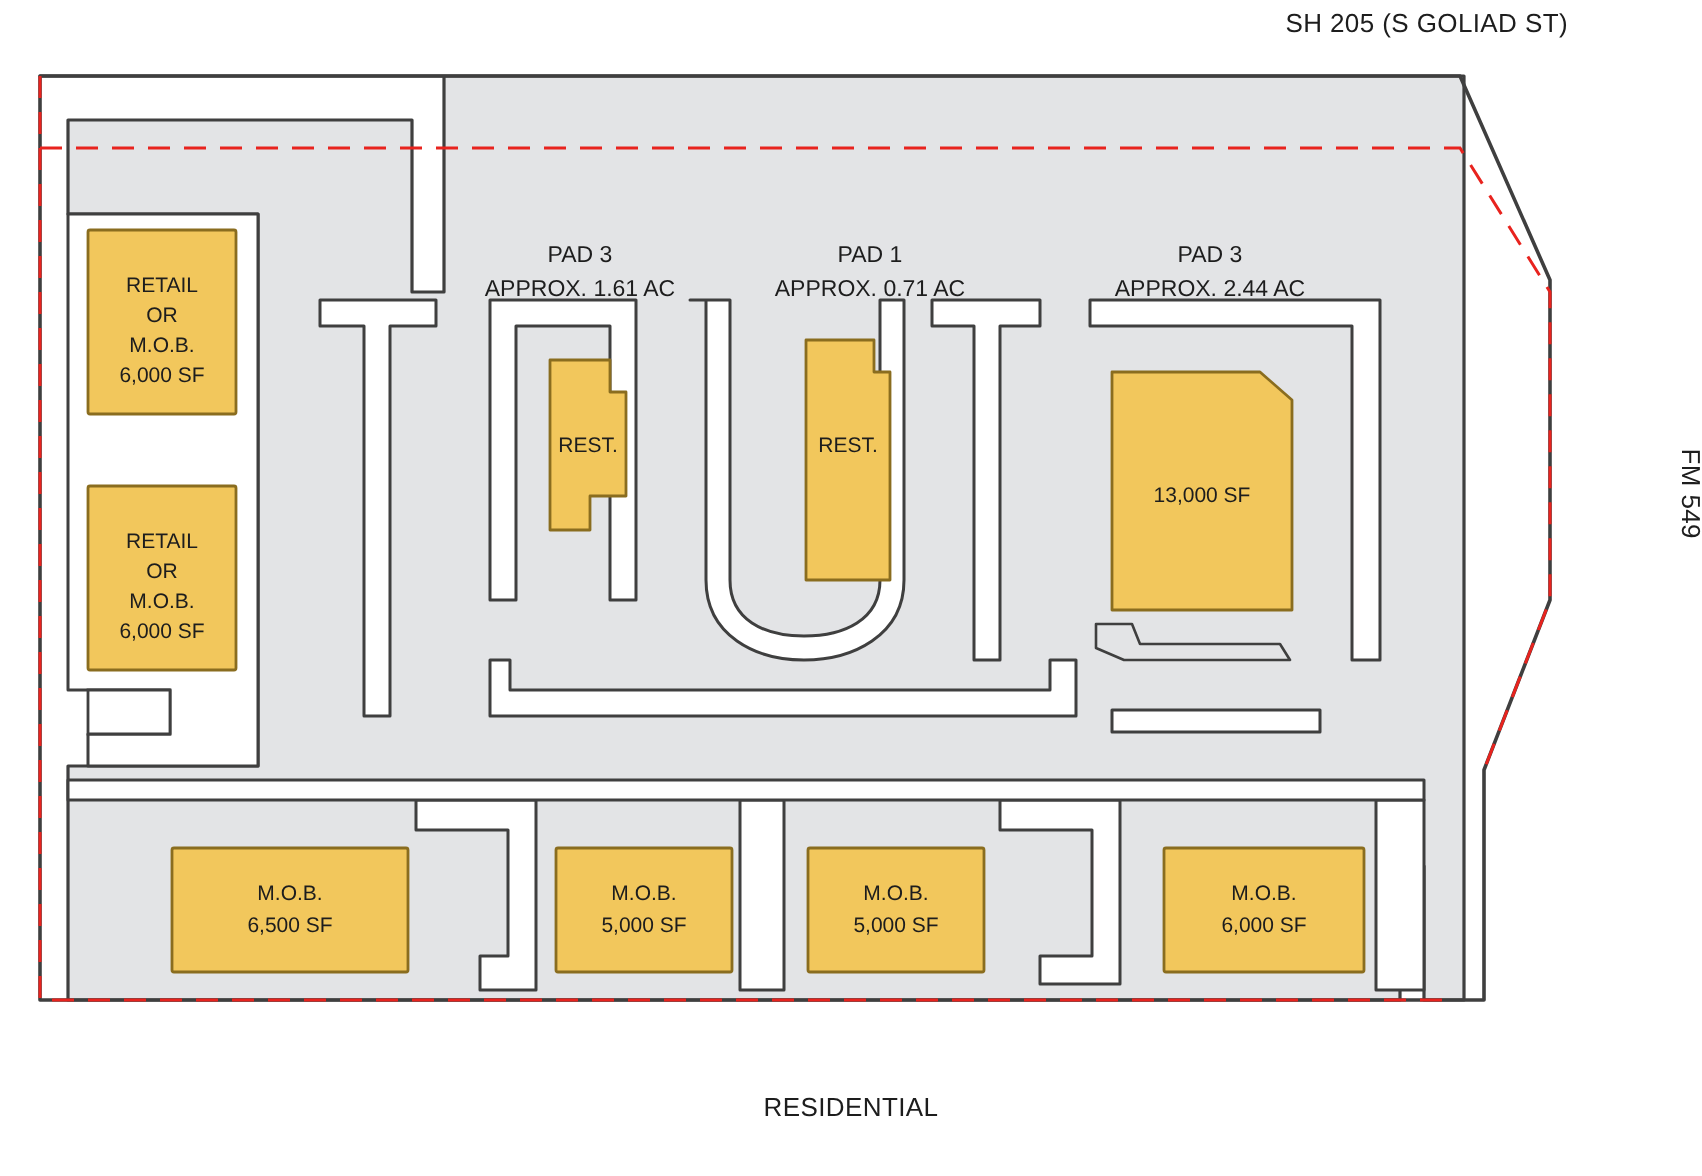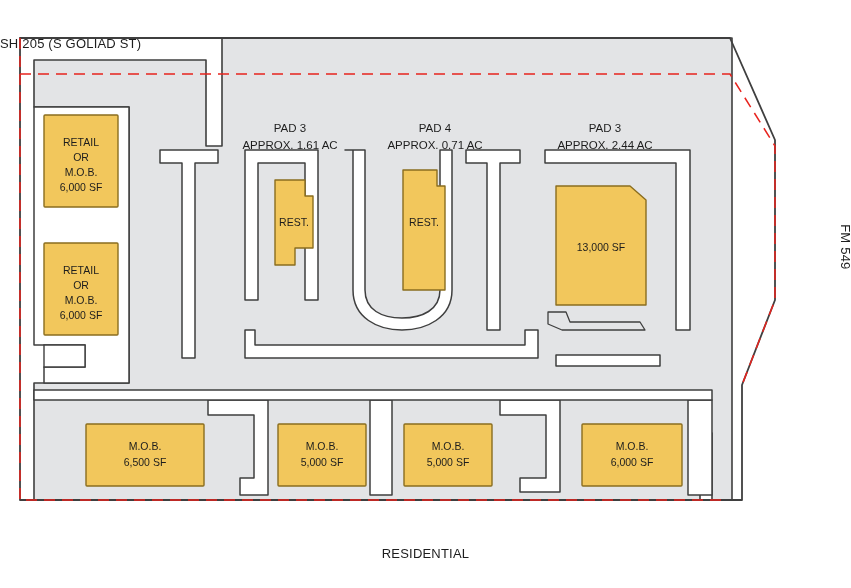--- a/index.html
+++ b/index.html
@@ -25,22 +25,21 @@
     position: absolute;
     font-size: 13px;
     color: #1d1d1d;
     letter-spacing: 0.2px;
     white-space: nowrap;
   }
   #label-top {
     left: 0;
     top: 4px;
     width: 784px;
-    text-align: left;
-    margin-top: 32px;
+    text-align: right;
   }
   #label-bottom {
     left: 0;
     top: 546px;
     width: 851px;
     text-align: center;
   }
   #label-right {
     right: 6px;
     top: 262px;
@@ -157,19 +156,19 @@
 
 <div class="edge-label" id="label-top">SH 205 (S GOLIAD ST)</div>
 <div class="edge-label" id="label-bottom">RESIDENTIAL</div>
 <div class="edge-label" id="label-right">FM 549</div>
 
 <div class="pad-label" id="padlabel-3">
   <div>PAD 3</div>
   <div>APPROX. 1.61 AC</div>
 </div>
 <div class="pad-label" id="padlabel-2">
-  <div>PAD 4</div>
+  <div>PAD 1</div>
   <div>APPROX. 0.71 AC</div>
 </div>
 <div class="pad-label" id="padlabel-1">
   <div>PAD 3</div>
   <div>APPROX. 2.44 AC</div>
 </div>
 
 </body></html>

